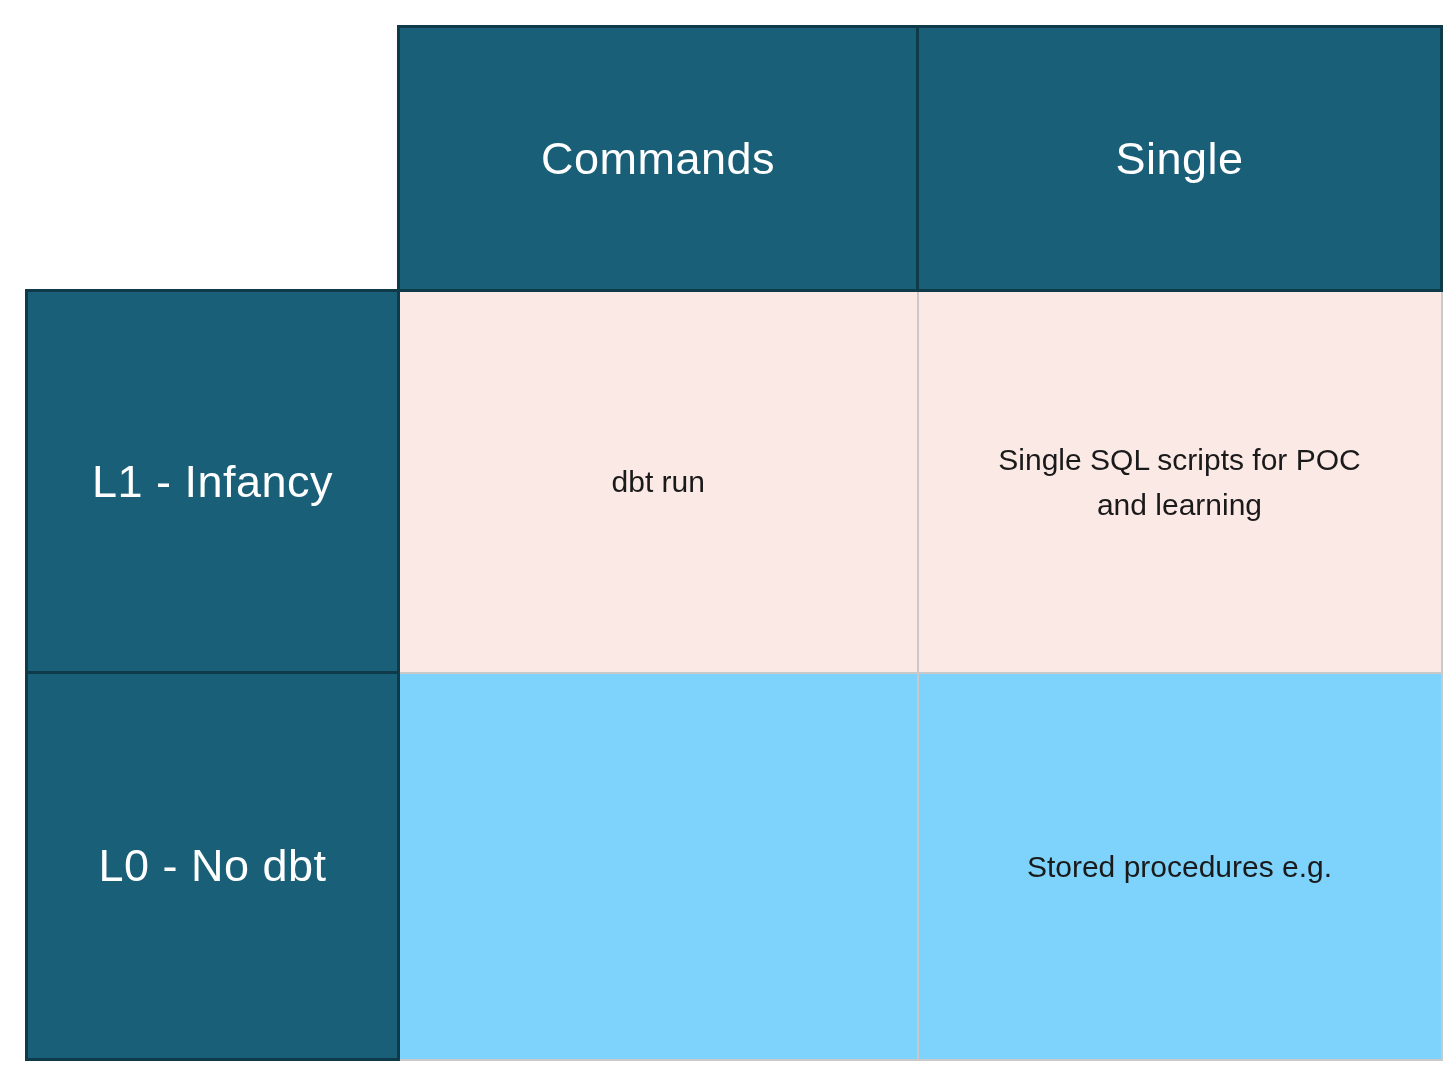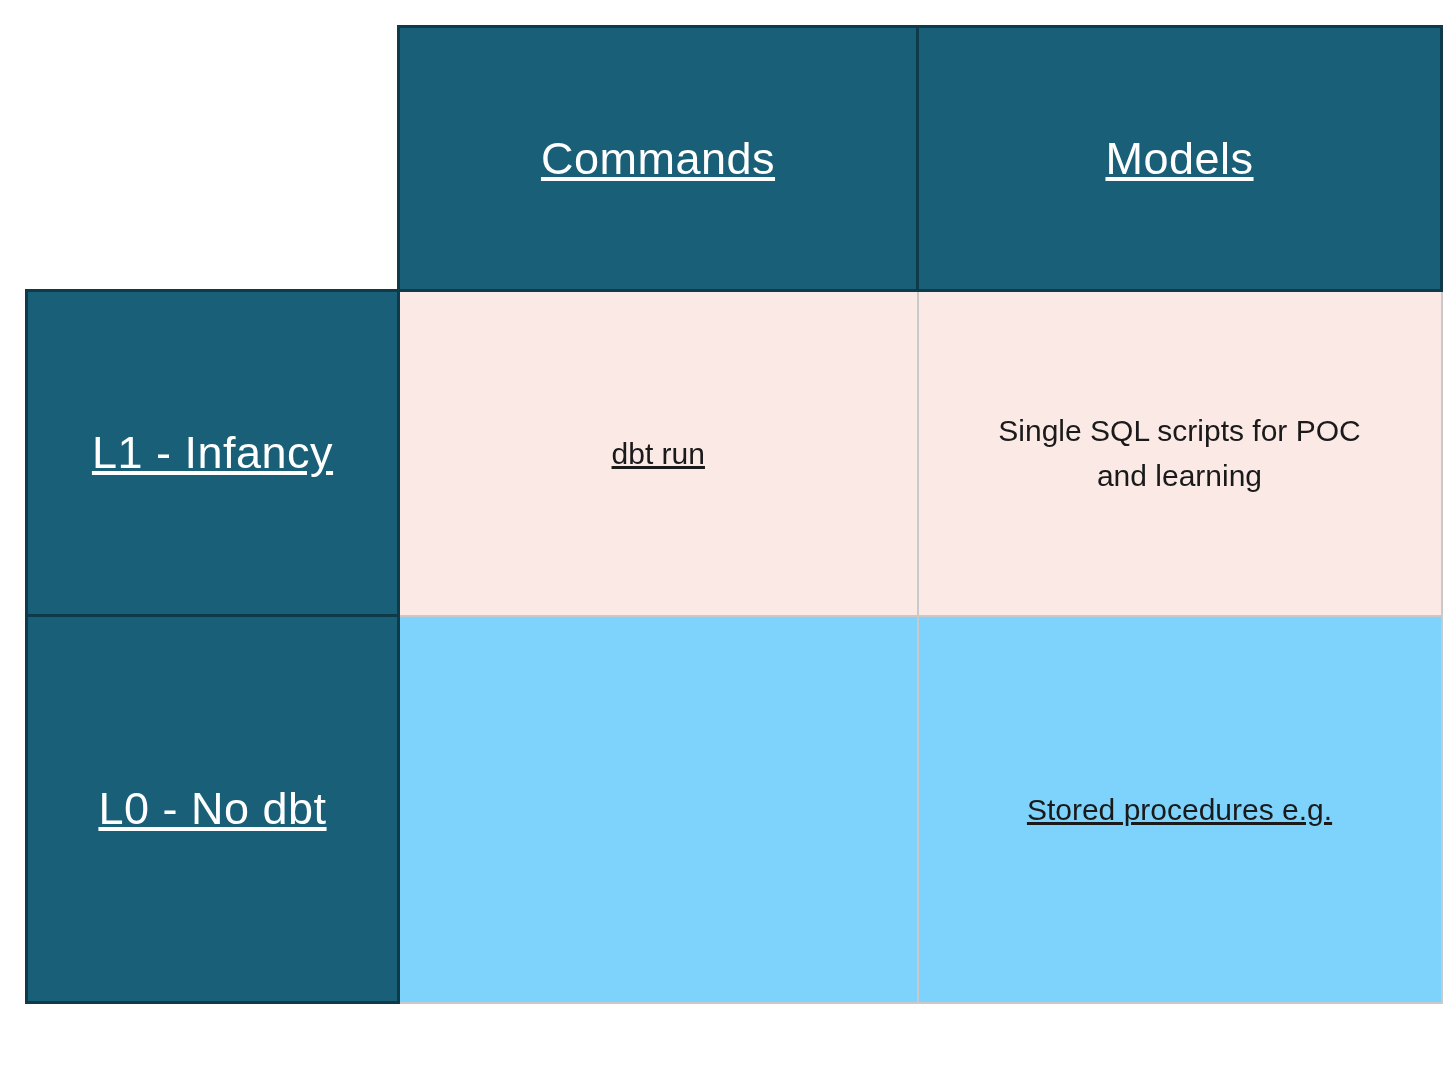--- a/index.html
+++ b/index.html
@@ -18,21 +18,20 @@
   table.matrix {
     position: absolute;
     left: 25px;
     top: 25px;
     border-collapse: collapse;
     table-layout: fixed;
   }
   td, th {
     padding: 11px;
     margin: 0;
-    text-decoration: underline;
   }
   
   .corner {
     border: none;
     background: #ffffff;
   }
   
   th.head {
     background: #1A5F78;
     border: 3px solid #0E3A4A;
@@ -71,24 +70,24 @@
       <col style="width:519px">
       <col style="width:524px">
     </colgroup>
     <tbody>
         <tr style="height:264px">
       <td class="corner"></td>
       <th class="head">
         <span>Commands</span>
       </th>
       <th class="head">
-        <span>Models</span>
+        <span>Single</span>
       </th>
     </tr>
-    <tr style="height:325px">
+    <tr style="height:382px">
       <th class="head">
         <span>L1 - Infancy</span>
       </th>
       <td class="body highlight">
         <span>dbt run</span>
       </td>
       <td class="body highlight">
         <span class="wrap">Single SQL scripts for POC and learning</span>
       </td>
     </tr>

